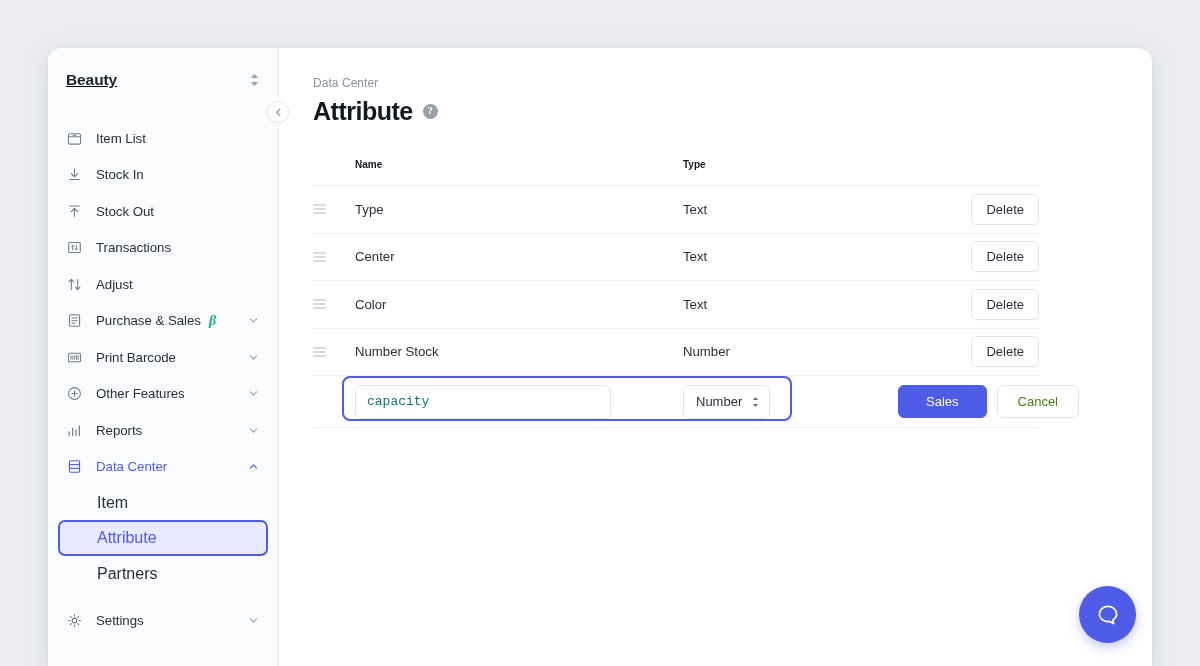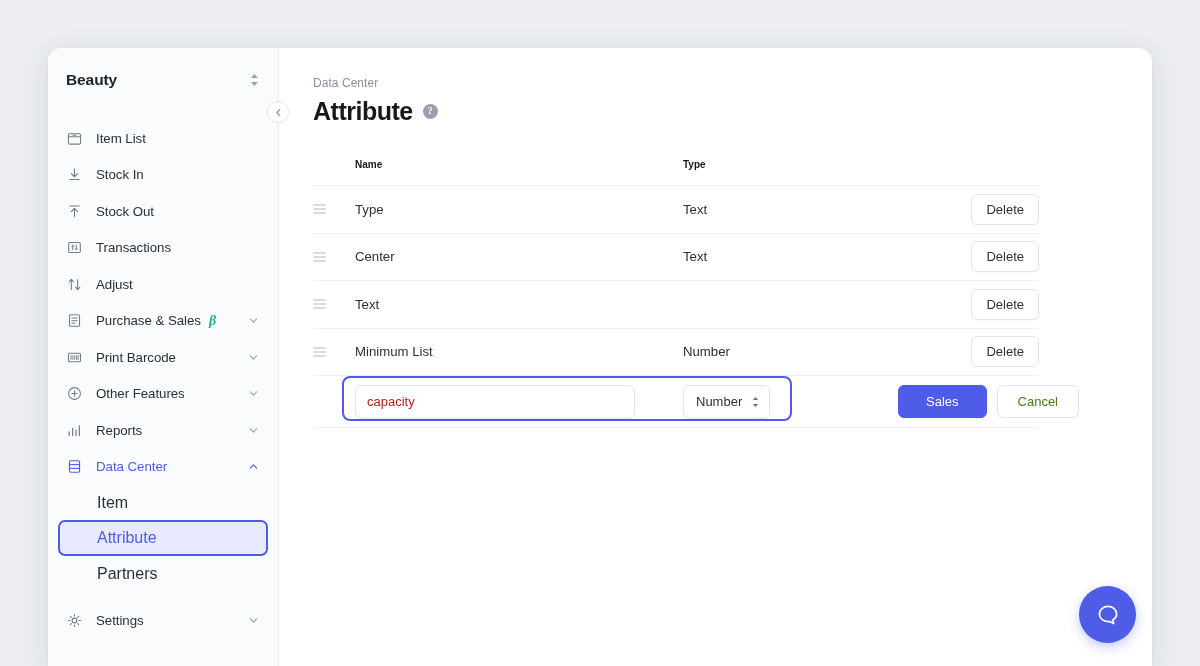--- a/index.html
+++ b/index.html
@@ -39,20 +39,21 @@
     position: relative;
     flex: 0 0 231px;
   }
 
   .workspace-header {
     height: 56px;
     display: flex;
     align-items: center;
     padding: 0 16px 0 18px;
     margin-top: 4px;
+    text-decoration: underline;
   }
   .workspace-name {
     font-size: 15.5px;
     font-weight: 700;
     color: #1d2129;
     letter-spacing: -0.1px;
     flex: 1;
   }
   .sort-icon {
     width: 16px;
@@ -282,28 +283,28 @@
     position: absolute;
     left: 29px;
     top: 0px;
     width: 450px;
     height: 45px;
     border: 2px solid #4e5ce8;
     border-radius: 8px;
     pointer-events: none;
   }
   .name-input {
-    width: 280px;
+    width: 256px;
     height: 34px;
     border: 1px solid #e2e4e9;
     border-radius: 6px;
     padding: 0 11px;
     font-size: 13px;
-    font-family: Liberation Sans, sans-serif;
-    color: #b91c1c;
+    font-family: Liberation Mono, monospace;
+    color: #0f766e;
     background: #ffffff;
     outline: none;
   }
   .type-select {
     height: 34px;
     border: 1px solid #e2e4e9;
     border-radius: 6px;
     background: #ffffff;
     display: inline-flex;
     align-items: center;
@@ -602,35 +603,36 @@
       </div>
 
       <div class="table-row">
         <div class="col-handle">
           <div class="drag-handle">
               <span></span>
               <span></span>
               <span></span>
             </div>
         </div>
+        <div class="col-name cell-text">Color</div>
         <div class="col-type cell-text">Text</div>
         <div class="col-action">
           <button class="btn btn-delete">Delete</button>
         </div>
       </div>
 
       <div class="table-row">
         <div class="col-handle">
           <div class="drag-handle">
               <span></span>
               <span></span>
               <span></span>
             </div>
         </div>
-        <div class="col-name cell-text">Minimum List</div>
+        <div class="col-name cell-text">Number Stock</div>
         <div class="col-type cell-text">Number</div>
         <div class="col-action">
           <button class="btn btn-delete">Delete</button>
         </div>
       </div>
 
       <div class="edit-row">
         <div class="edit-highlight"></div>
         <div class="col-handle"></div>
         <div class="col-name">

